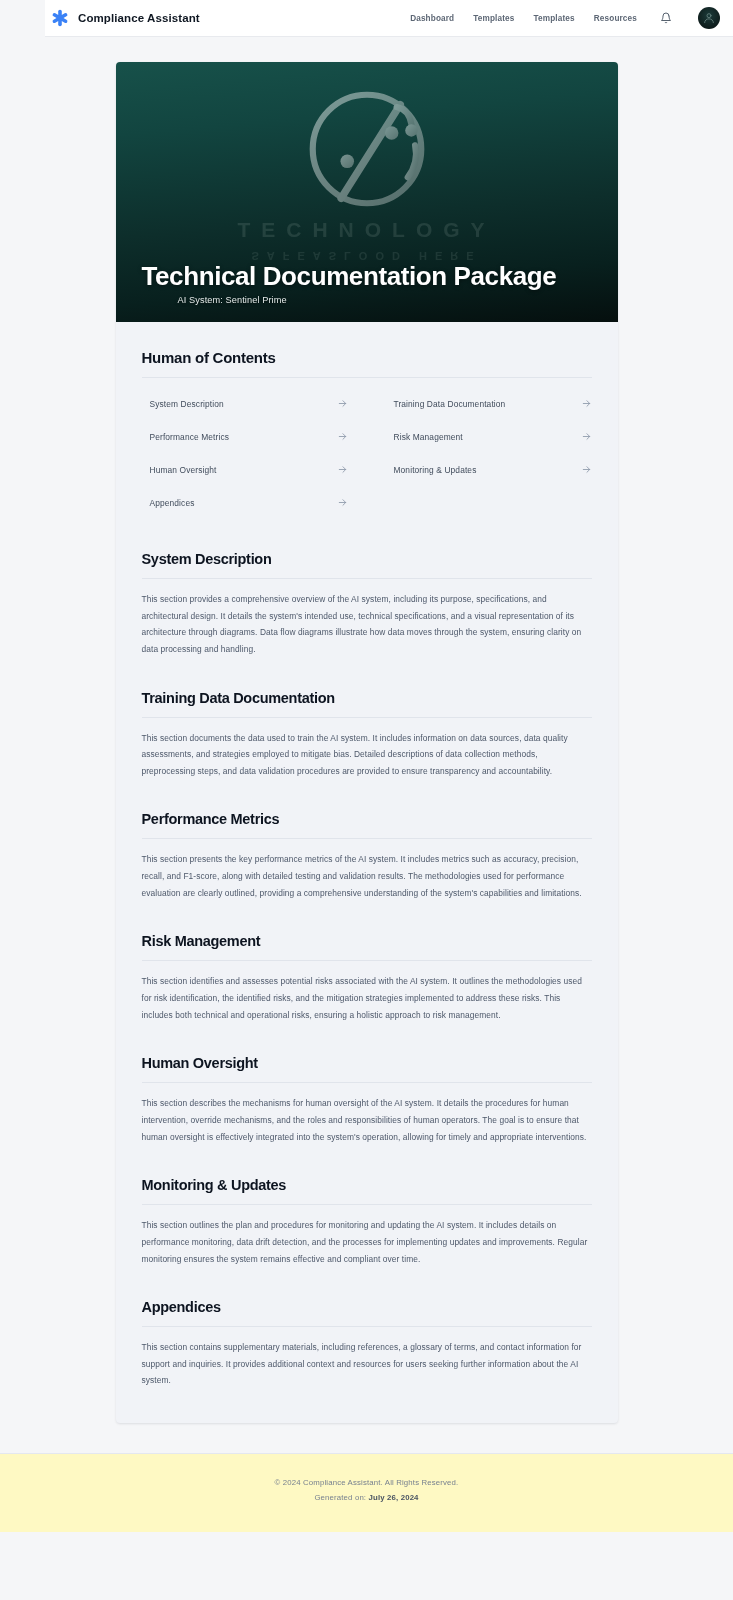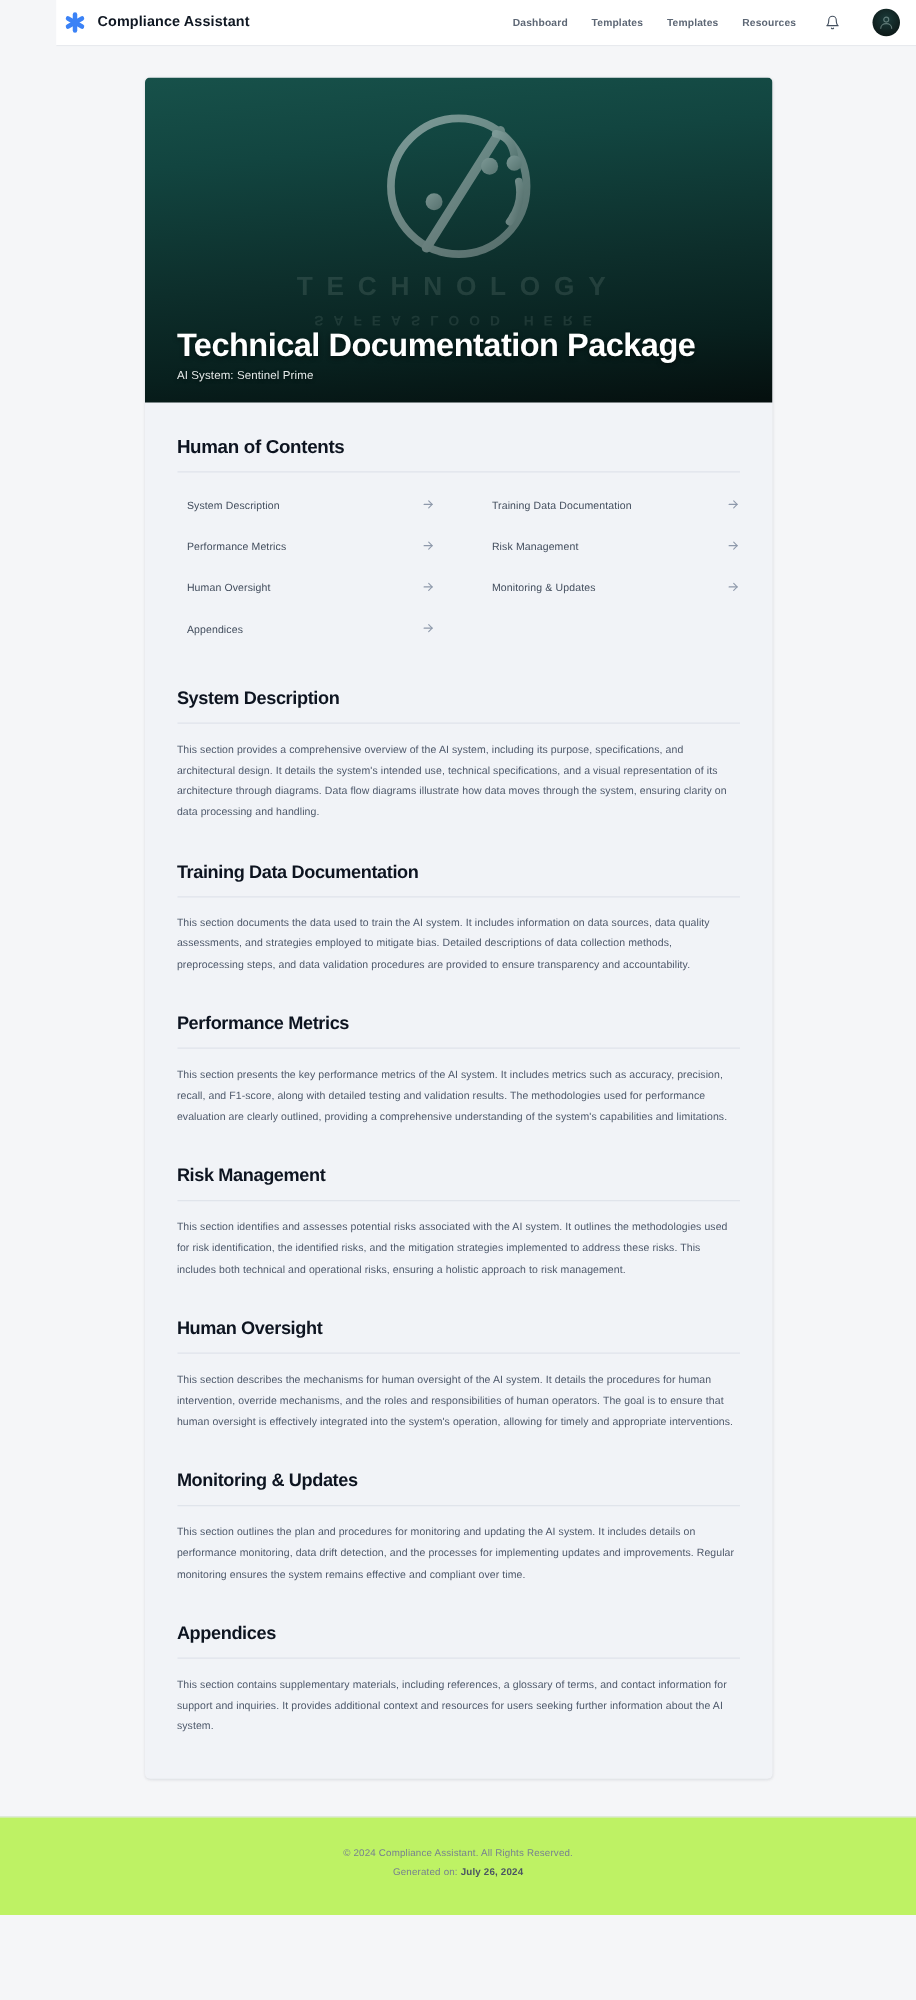--- a/index.html
+++ b/index.html
@@ -149,20 +149,21 @@
     letter-spacing: -0.4px;
     line-height: 1.08;
     text-shadow: 0 1px 4px rgba(0,0,0,.45);
   }
   .hero-sub {
     margin-top: 5px;
     font-size: 9.2px;
     color: #e4eae9;
     letter-spacing: .1px;
     text-shadow: 0 1px 3px rgba(0,0,0,.5);
+    margin-left: 36px;
   }
 
   
   .doc-body { padding: 27px 26px 34px 26px; }
 
   .section { margin-bottom: 0; }
   .section + .section { margin-top: 32px; }
 
   .toc-heading {
     font-size: 15px;
@@ -214,21 +215,21 @@
     letter-spacing: .08px;
     max-width: 448px;
   }
 
   
   .footer-spacer { height: 30px; }
   .footer {
     border-top: 1px solid #e4e8ef;
     padding: 22px 0 26px 0;
     text-align: center;
-    background: #bef264;
+    background: #fef9c3;
   }
   .footer-line {
     font-size: 7.8px;
     color: #77818f;
     letter-spacing: .15px;
     line-height: 1.9;
   }
   .footer-date { font-weight: bold; color: #4b5563; }
 </style>
 </head>

